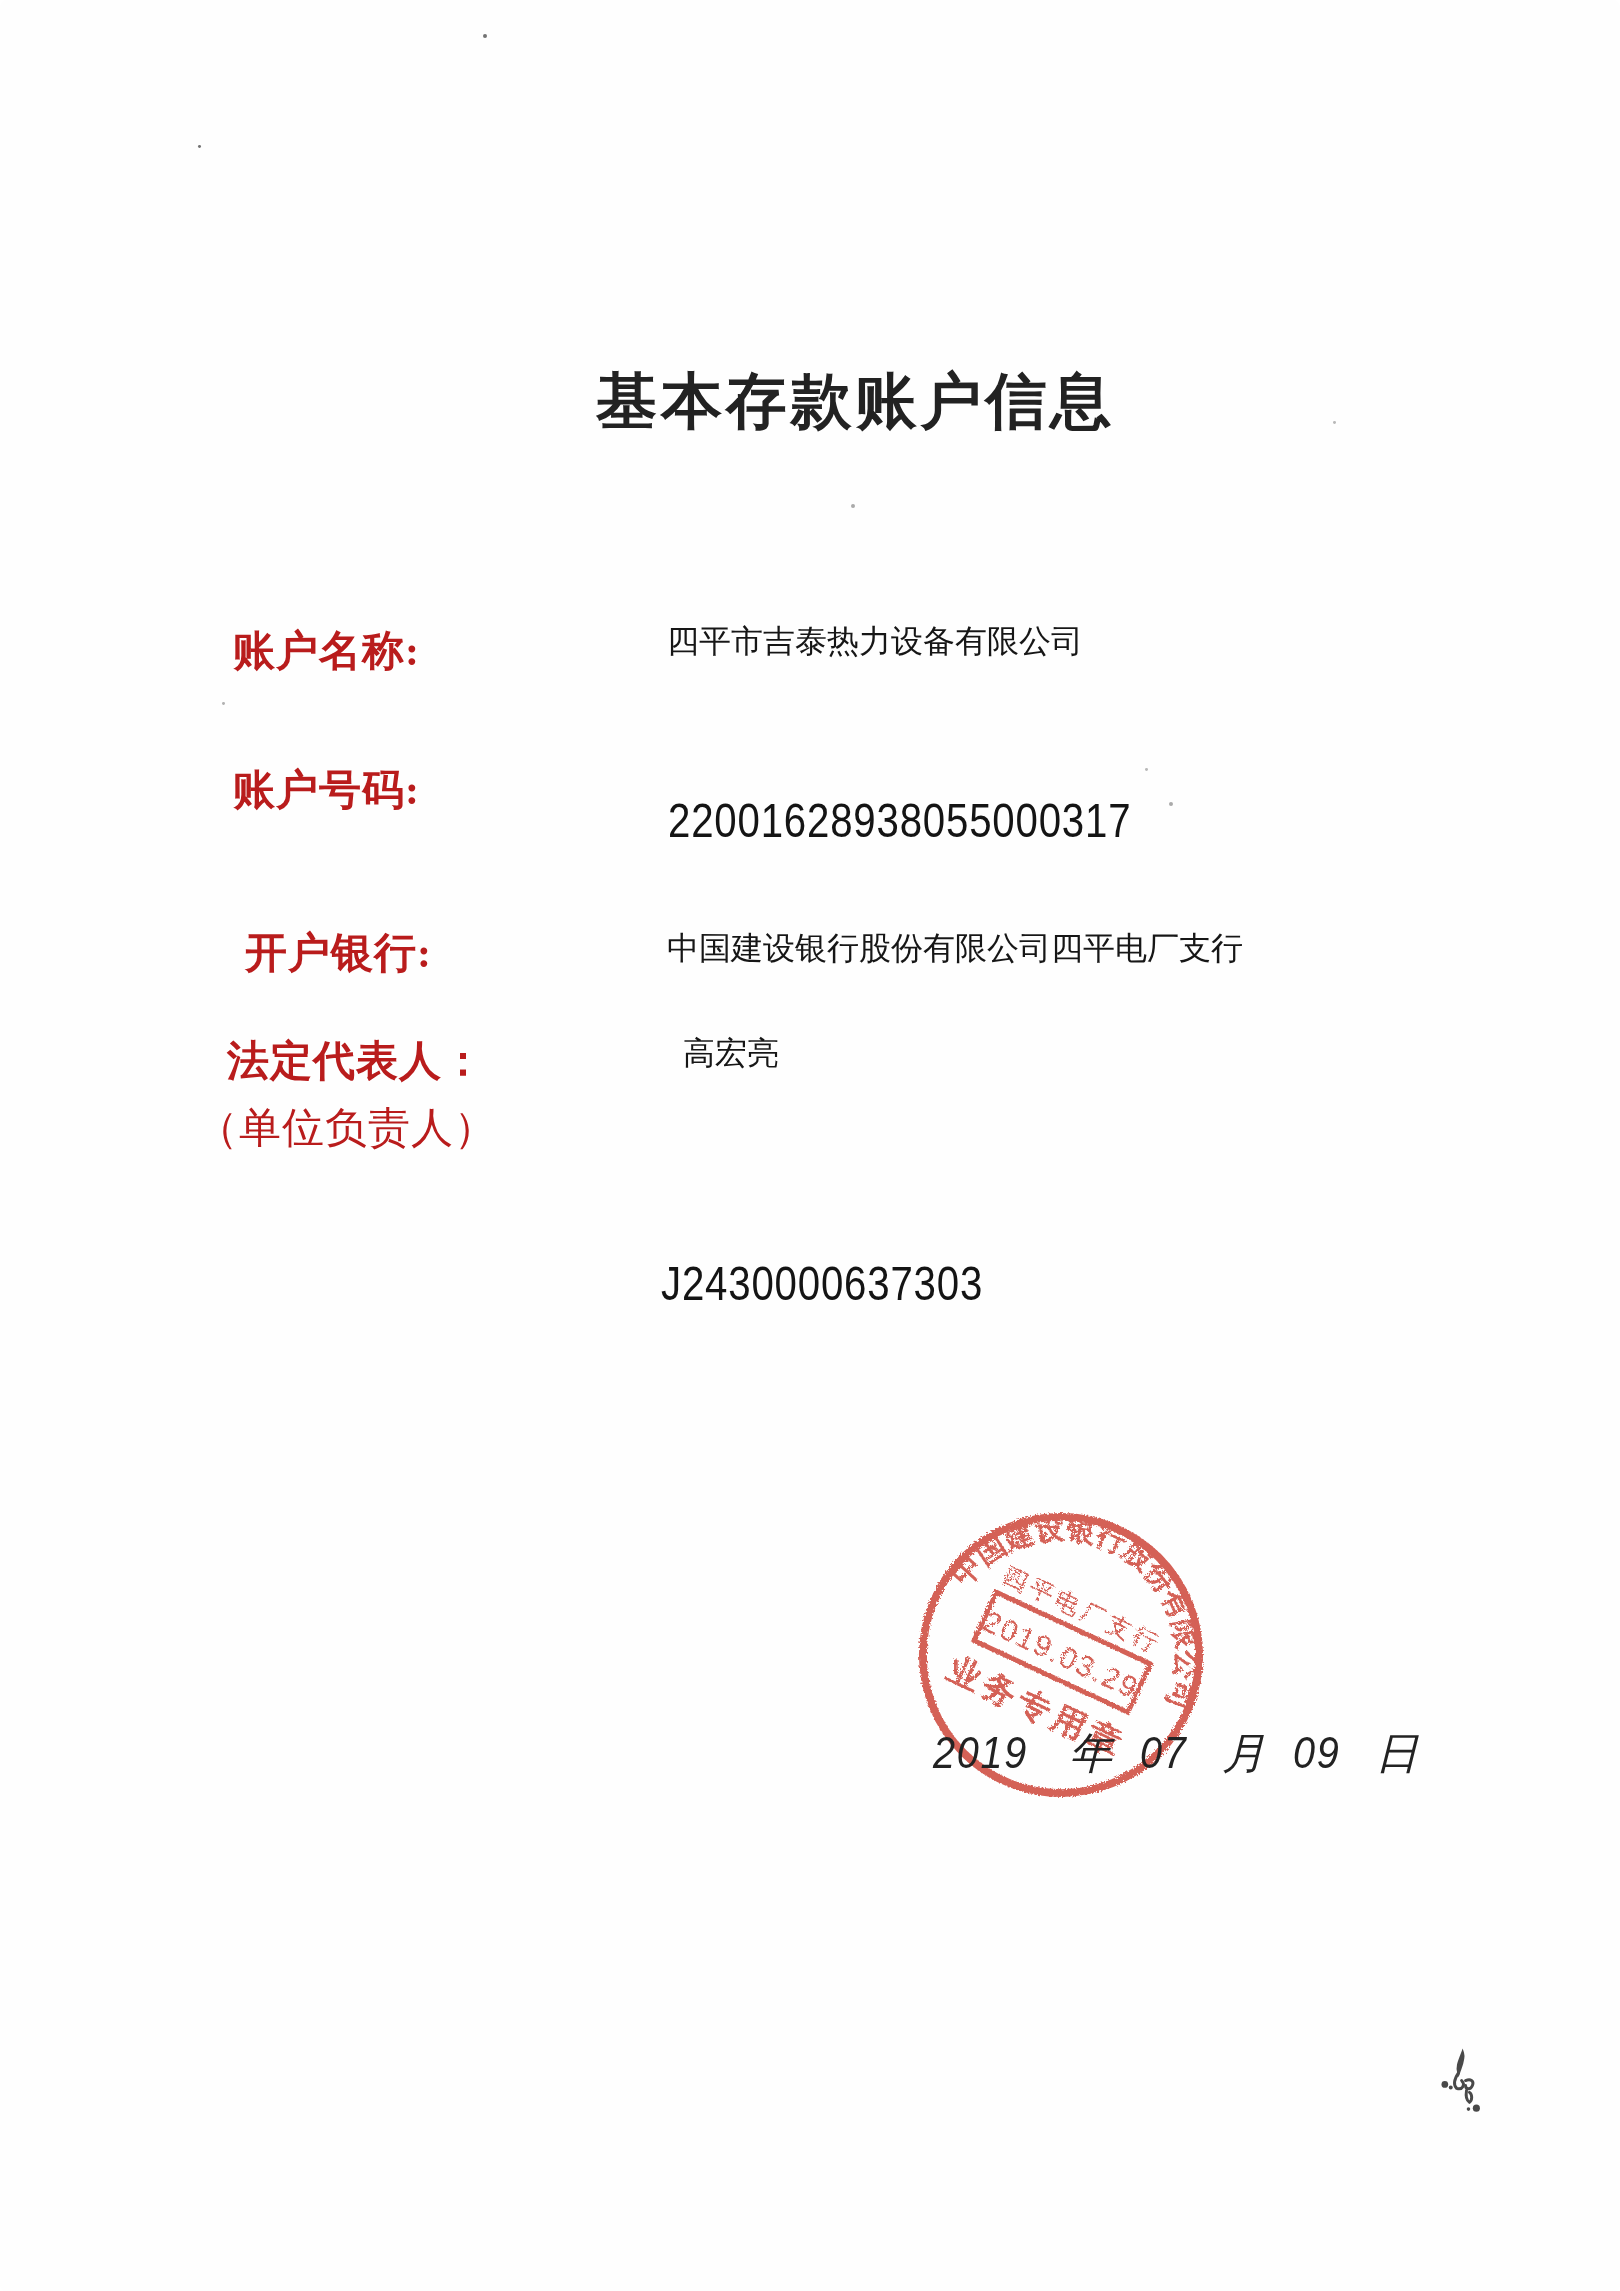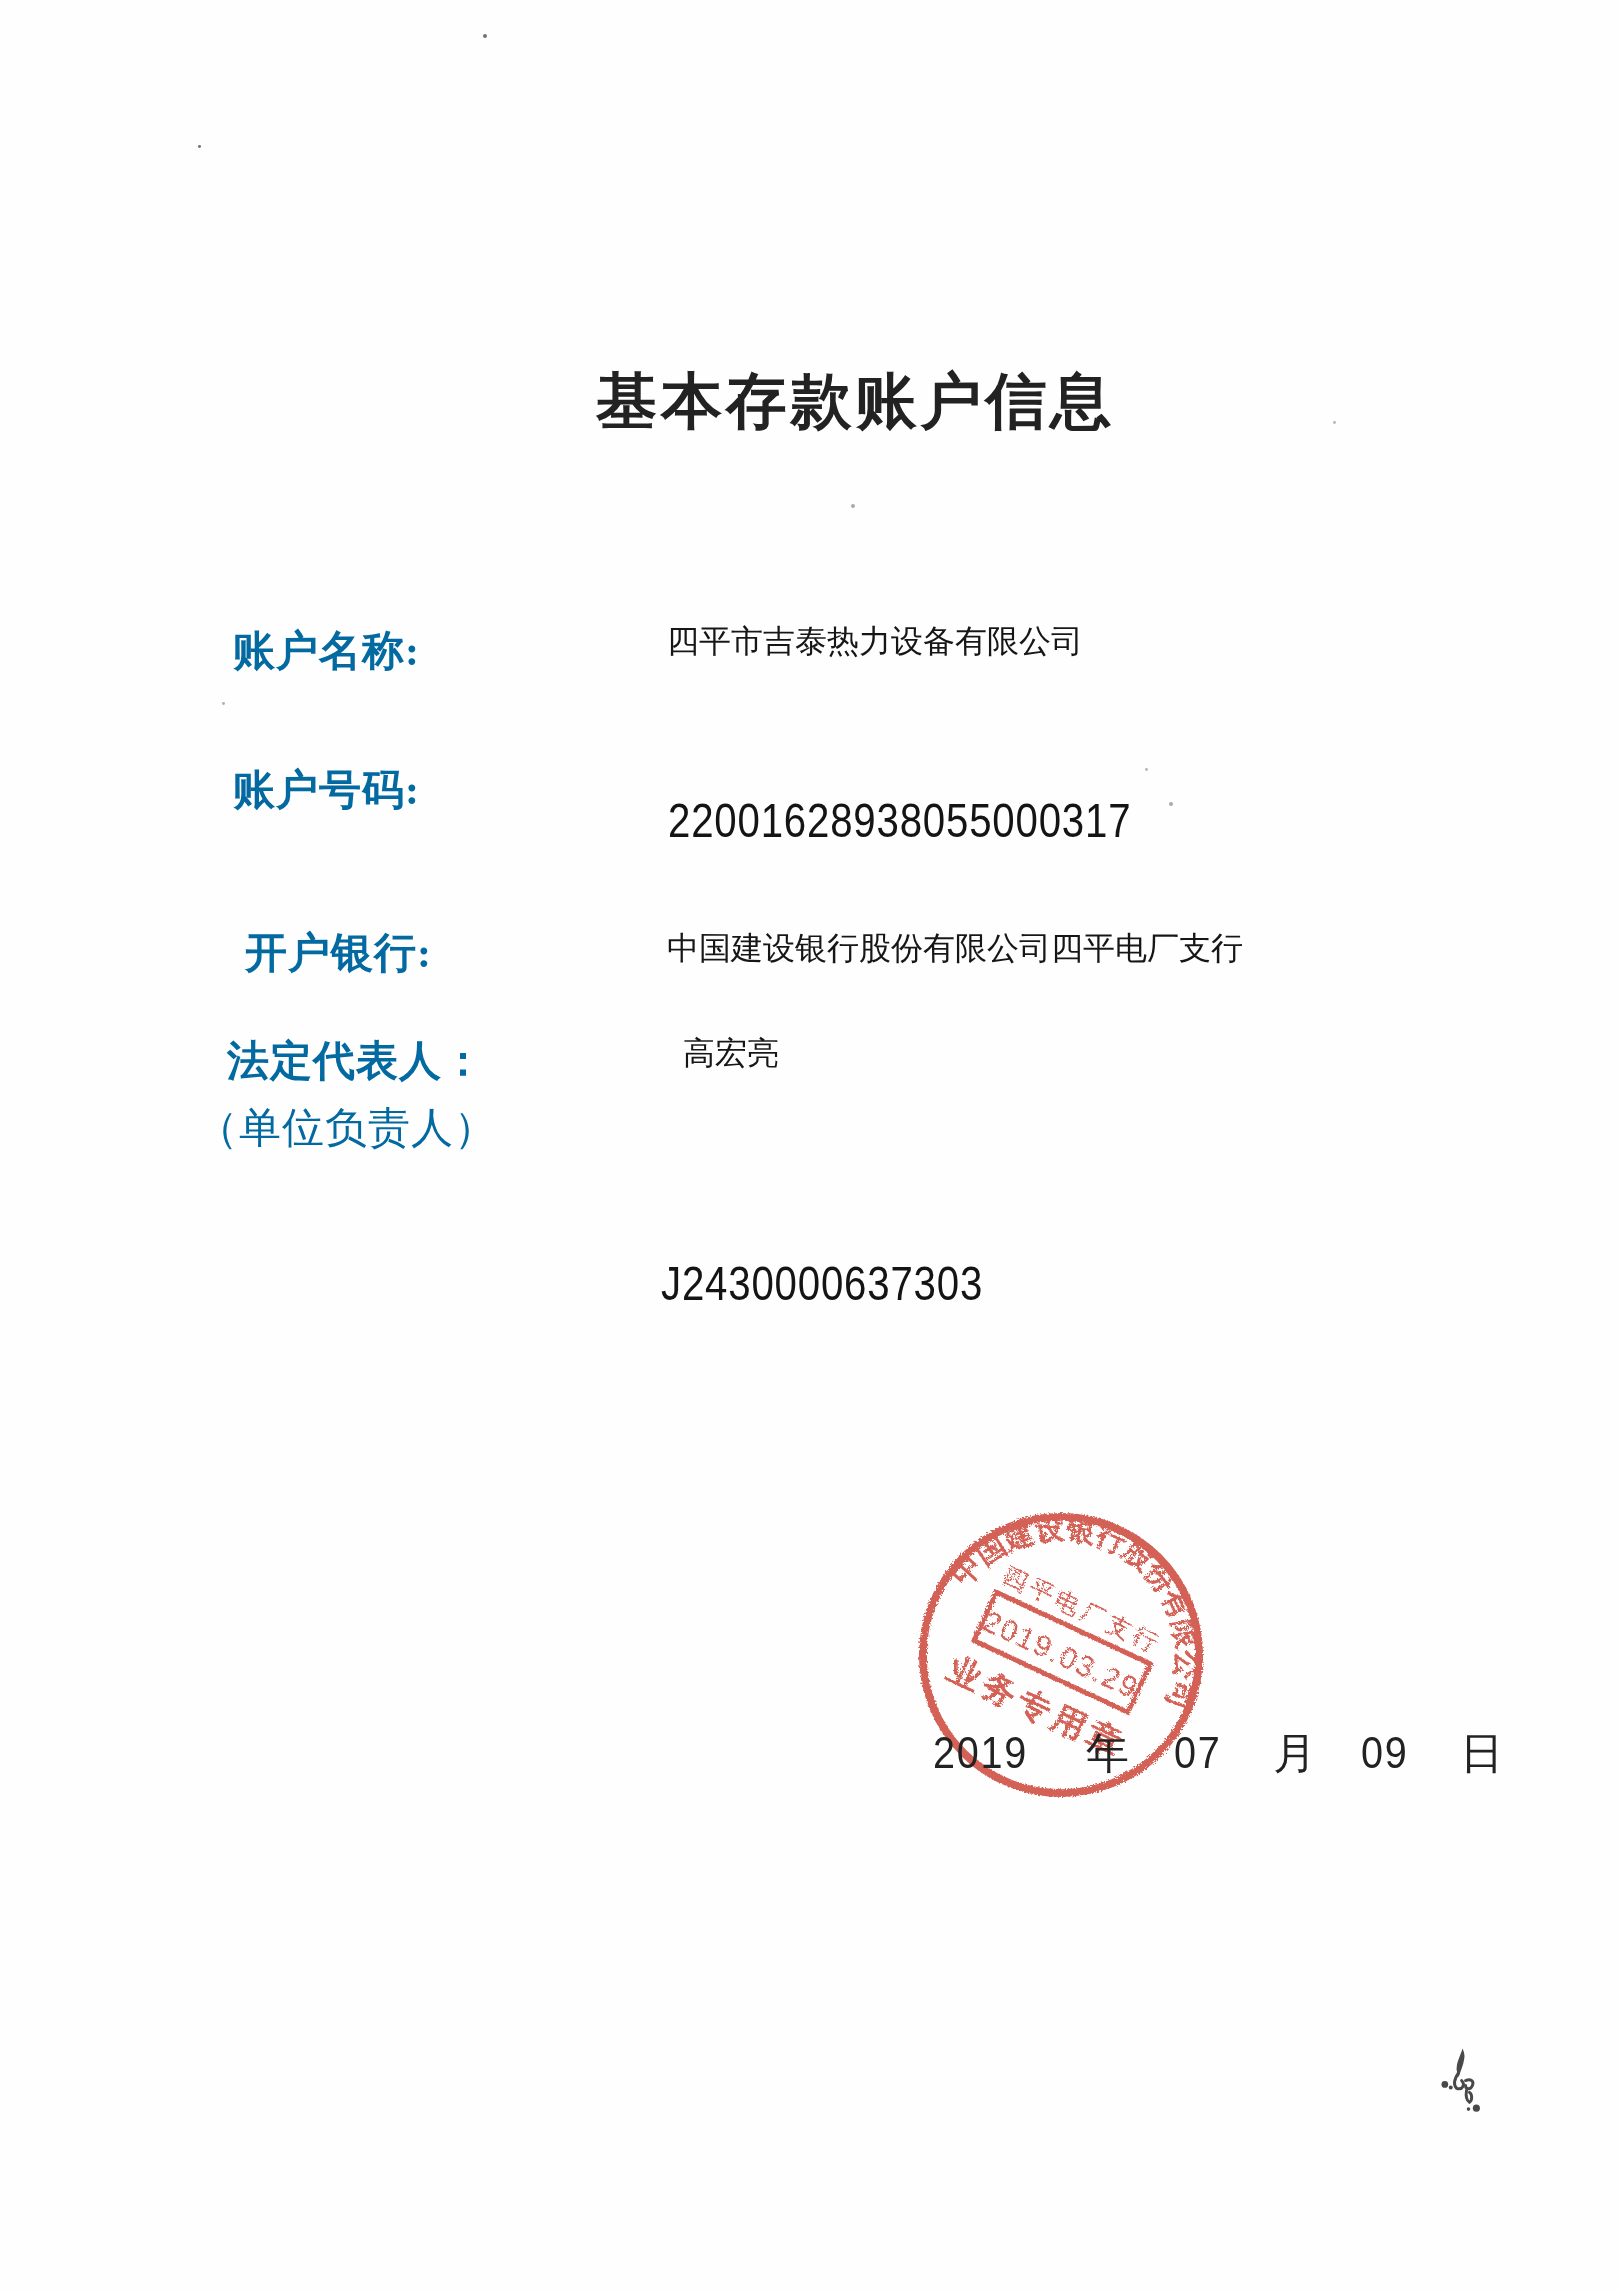--- a/index.html
+++ b/index.html
@@ -12,39 +12,39 @@
     color:#1c1c1c;
     border-radius:7px;
   }
   .title{
     position:absolute;left:596px;top:361px;
     font-size:61px;font-weight:bold;letter-spacing:3.9px;
     color:#222;
   }
   .label{
     position:absolute;
-    font-size:42px;font-weight:600;color:#0369a1;
+    font-size:42px;font-weight:600;color:#b91c1c;
     letter-spacing:1px;white-space:nowrap;
   }
   .value-cjk{
     position:absolute;left:667px;
     font-size:32px;color:#161616;
     letter-spacing:0px;white-space:nowrap;
   }
   .value-num{
     position:absolute;left:668px;
     font-family:"Liberation Sans","DejaVu Sans",sans-serif;
     font-size:49px;color:#141414;letter-spacing:1px;
     transform:scaleX(0.82);transform-origin:left top;
     white-space:nowrap;
   }
   .date-line{
     position:absolute;left:933px;top:1725px;
-    display:flex;align-items:baseline;gap:45px;
-    font-size:45px;color:#222;white-space:nowrap;
+    display:flex;align-items:baseline;gap:28px;
+    font-size:45px;color:#222;white-space:nowrap;font-style:italic;
   }
   .date-line .num{
     font-family:"Liberation Sans","DejaVu Sans",sans-serif;
     letter-spacing:2px;
     transform:scaleX(0.88);transform-origin:left bottom;
   }
   .date-line .unit{font-size:43px;}
   .stamp{
     position:absolute;left:913px;top:1507px;
     width:296px;height:296px;

